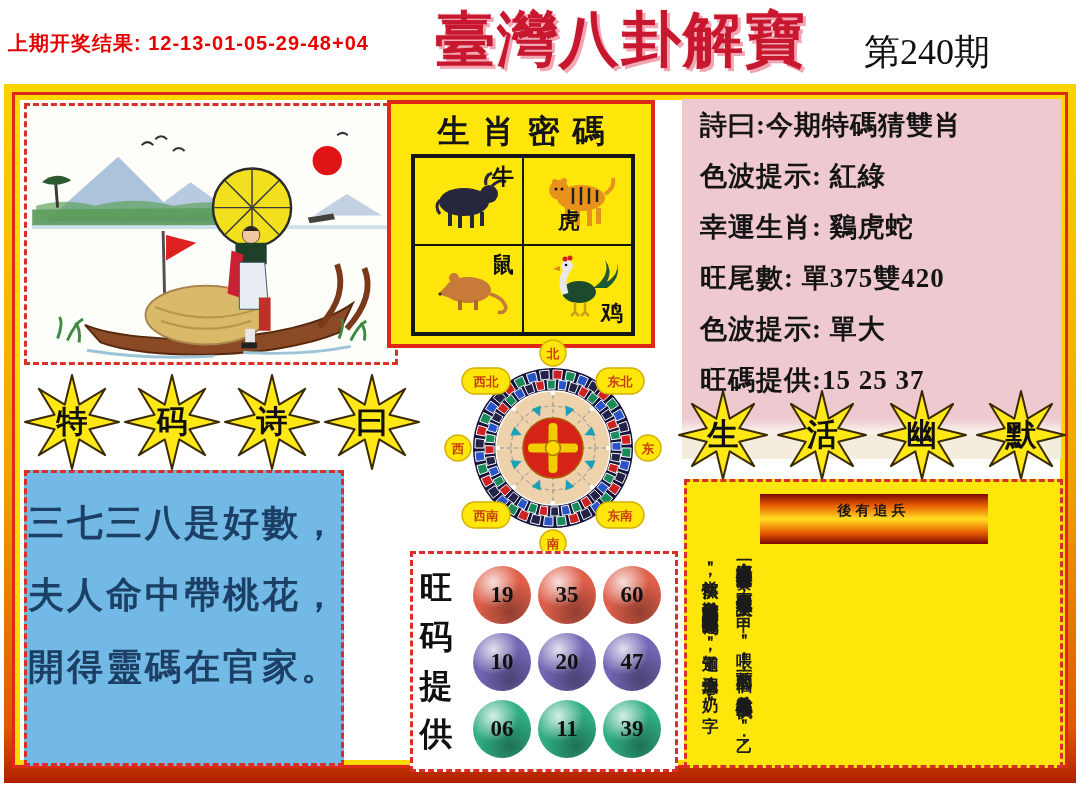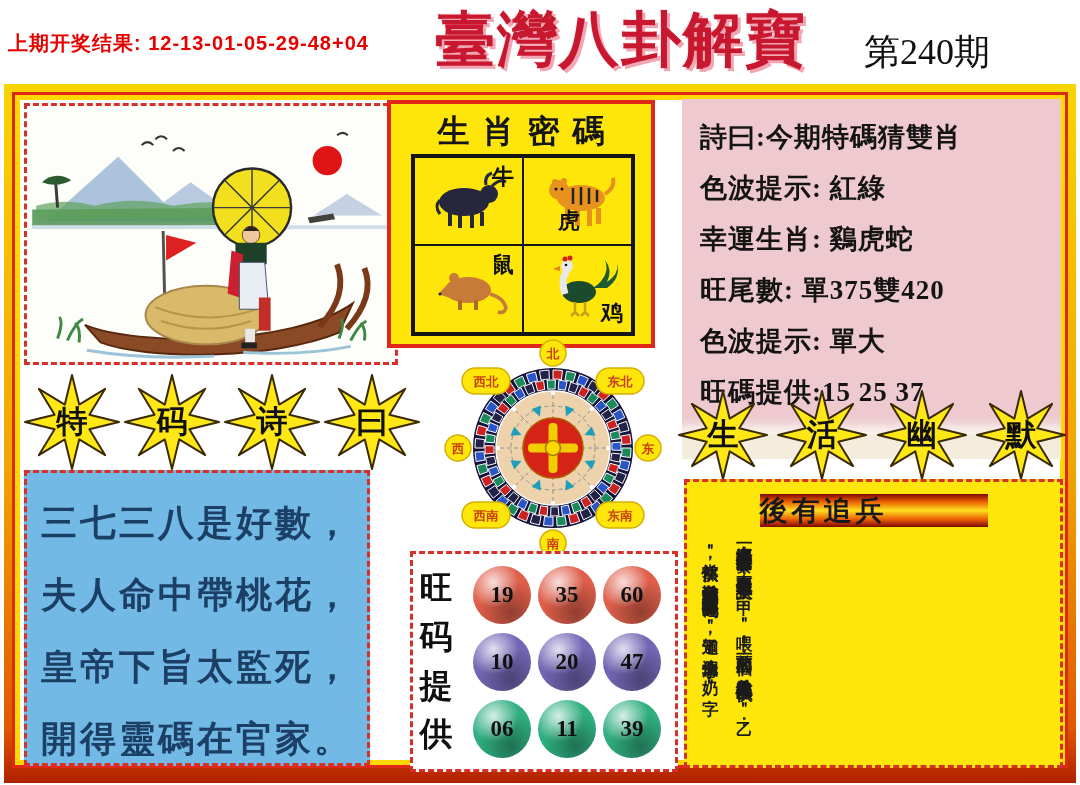--- a/index.html
+++ b/index.html
@@ -33,56 +33,56 @@
         display:grid;grid-template-columns:1fr 1fr;grid-template-rows:1fr 1fr;box-sizing:border-box;}
   .zodiac-cell{position:relative;border:1.5px solid #151515;display:flex;align-items:center;justify-content:center;}
   .zodiac-cell svg{width:86px;height:70px;}
   .zodiac-label{position:absolute;font-family:"Liberation Serif",serif;font-weight:bold;font-size:22px;color:#101010;}
   .lp-tr{top:4px;right:8px;} .lp-bl{bottom:8px;left:34px;} .lp-br{bottom:4px;right:8px;}
 
   
   .tips-panel{position:absolute;left:682px;top:99px;width:379px;height:360px;background:#eec9cf;overflow:hidden;}
   .tips-line{font-family:"Liberation Serif",serif;font-weight:bold;font-size:27px;color:#141414;
         margin:15px 0 0 18px;letter-spacing:1px;white-space:nowrap;}
-  .tips-line:first-child{margin-top:20px;}
+  .tips-line:first-child{margin-top:8px;}
   .tips-smudge{position:absolute;left:0;right:0;bottom:0;height:24px;background:#f4ecdc;
         box-shadow:0 -6px 10px 4px rgba(250,246,238,.9);}
 
   
   .stars-row{position:absolute;display:flex;justify-content:space-between;}
   .stars-left{left:22px;top:372px;width:386px;height:102px;}
   .stars-right{left:676px;top:388px;width:392px;height:96px;}
   .star{position:relative;}
   .star-char{position:absolute;inset:0;display:flex;align-items:center;justify-content:center;
         font-family:"Liberation Serif",serif;font-weight:bold;font-size:31px;color:#101010;}
 
   
   .wheel-wrap{position:absolute;left:433px;top:336px;width:240px;height:224px;}
 
   
-  .poem-box{position:absolute;left:24px;top:470px;width:346px;height:296px;background:#72b9e6;
+  .poem-box{position:absolute;left:24px;top:470px;width:320px;height:296px;background:#72b9e6;
         border:3px dashed #d83028;box-sizing:border-box;padding-top:26px;}
   .poem-line{text-align:center;font-family:"Liberation Serif",serif;font-weight:bold;font-size:36px;
         color:#1c3f66;margin:0 0 23px 0;letter-spacing:3px;}
 
   
   .hot-panel{position:absolute;left:410px;top:551px;width:268px;height:221px;background:#fff;
         border:3px dashed #d83028;box-sizing:border-box;display:flex;}
   .hot-label{width:46px;display:flex;flex-direction:column;align-items:center;justify-content:center;gap:6px;}
   .hot-label span{font-family:"Liberation Serif",serif;font-weight:bold;font-size:33px;color:#101010;line-height:1.3;}
   .balls{flex:1;display:grid;grid-template-columns:repeat(3,58px);grid-template-rows:repeat(3,58px);
         gap:9px 7px;align-content:center;justify-content:center;}
   .ball{width:58px;height:58px;border-radius:50%;display:flex;align-items:center;justify-content:center;
         font-family:"Liberation Serif",serif;font-weight:bold;font-size:23px;color:#101010;}
 
   
   .joke-panel{position:absolute;left:684px;top:479px;width:379px;height:289px;background:#ffe60a;
         border:3px dashed #d83028;box-sizing:border-box;}
-  .joke-banner{width:228px;height:33px;margin:12px auto 6px auto;text-align:left;line-height:33px;
-        font-family:"Liberation Serif",serif;font-weight:bold;font-size:28px;color:#181818;letter-spacing:4px;
+  .joke-banner{width:228px;height:50px;margin:12px auto 6px auto;text-align:center;line-height:33px;
+        font-family:"Liberation Serif",serif;font-weight:bold;font-size:14px;color:#181818;letter-spacing:4px;
         background:linear-gradient(180deg,#7a0800 0%,#e85800 22%,#ffdf20 50%,#e85800 78%,#7a0800 100%);}
   .joke-text{writing-mode:vertical-rl;height:206px;margin:4px 14px 0 0;padding:0 6px;
         font-family:"Liberation Serif",serif;font-weight:bold;font-size:16.5px;line-height:2.05;
         color:#1c1c1c;letter-spacing:1px;}
 </style>
 </head>
 <body>
 
 <div class="page">
 
@@ -362,21 +362,20 @@
         <text x="53" y="183.5" text-anchor="middle" font-size="12.5" font-weight="bold" fill="#c84010">西南</text>
         <circle cx="25" cy="112" r="13" fill="#ffe60a" stroke="#d4b000" stroke-width="1.5"></circle>
         <text x="25" y="116.5" text-anchor="middle" font-size="12.5" font-weight="bold" fill="#c84010">西</text>
         <rect x="29" y="32" width="48" height="26" rx="13" fill="#ffe60a" stroke="#d4b000" stroke-width="1.5"></rect>
         <text x="53" y="49.5" text-anchor="middle" font-size="12.5" font-weight="bold" fill="#c84010">西北</text>
       </svg></div>
 
   <div class="poem-box">
       <div class="poem-line">三七三八是好數，</div>
       <div class="poem-line">夫人命中帶桃花，</div>
-      <div class="poem-line">皇帝下旨太監死，</div>
       <div class="poem-line">開得靈碼在官家。</div>
     </div>
 
   <div class="hot-panel">
     <div class="hot-label">
         <span>旺</span>
         <span>码</span>
         <span>提</span>
         <span>供</span>
       </div>

